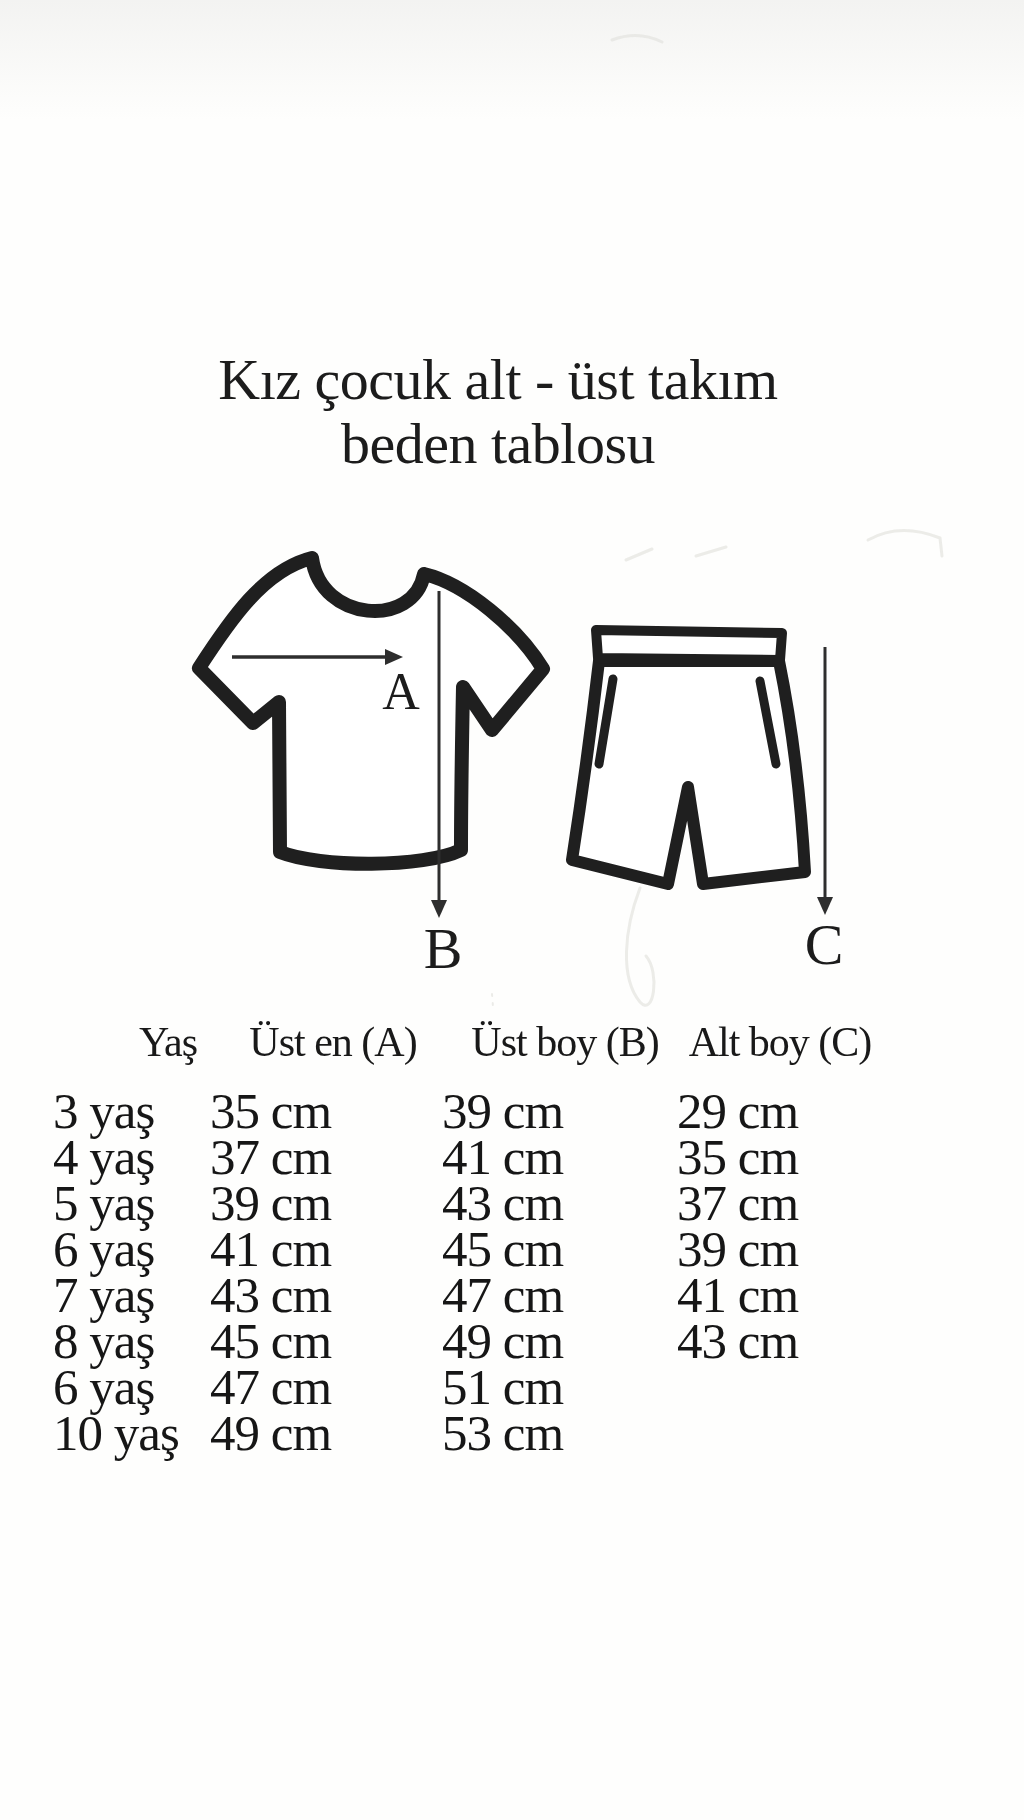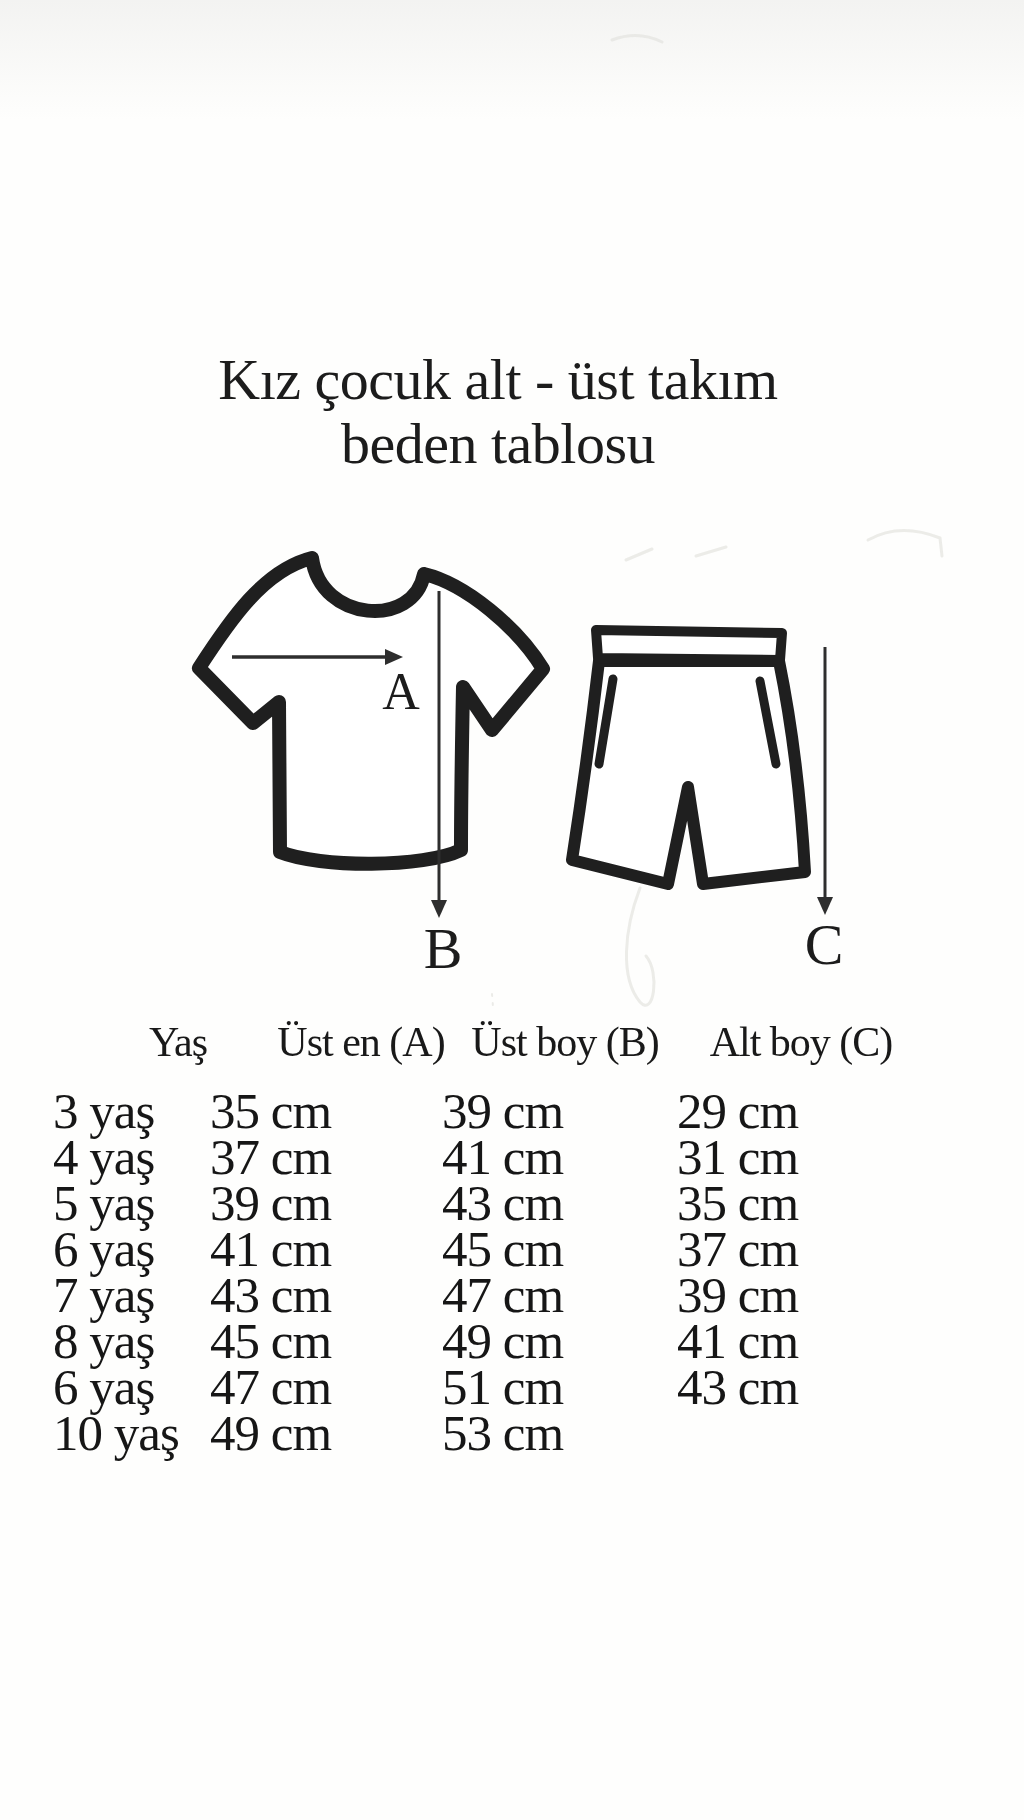--- a/index.html
+++ b/index.html
@@ -51,24 +51,24 @@
 
   .thead .h {
     position: absolute;
     top: 1042px;
     transform: translate(-50%, -50%);
     font-size: 42px;
     letter-spacing: -1px;
     white-space: nowrap;
     color: #191919;
   }
-  .h-age { left: 178px; }
-  .h-a   { left: 333px; margin-left: 28px; }
+  .h-age { left: 168px; }
+  .h-a   { left: 333px; }
   .h-b   { left: 565px; }
-  .h-c   { left: 801px; }
+  .h-c   { left: 780px; }
 
   .col {
     position: absolute;
     top: 1088px;
     width: 220px;
     text-align: left;
     font-size: 51px;
     line-height: 46px;
     letter-spacing: -1px;
     white-space: nowrap;
@@ -186,21 +186,20 @@
     <div class="cell">43 cm</div>
     <div class="cell">45 cm</div>
     <div class="cell">47 cm</div>
     <div class="cell">49 cm</div>
     <div class="cell">51 cm</div>
     <div class="cell">53 cm</div>
   </div>
 
   <div class="col col-c">
     <div class="cell">29 cm</div>
-    <div class="cell">31 cm</div>
     <div class="cell">35 cm</div>
     <div class="cell">37 cm</div>
     <div class="cell">39 cm</div>
     <div class="cell">41 cm</div>
     <div class="cell">43 cm</div>
   </div>
 
 </div>
 
 </body></html>

